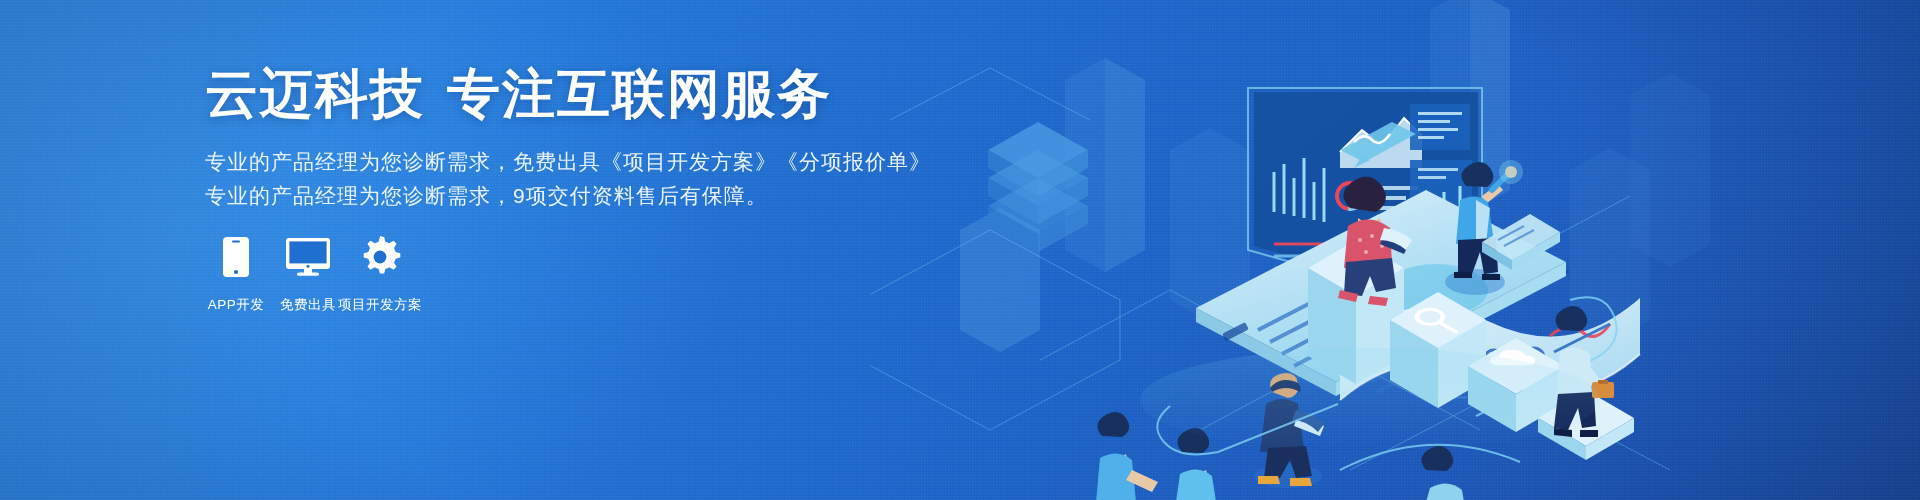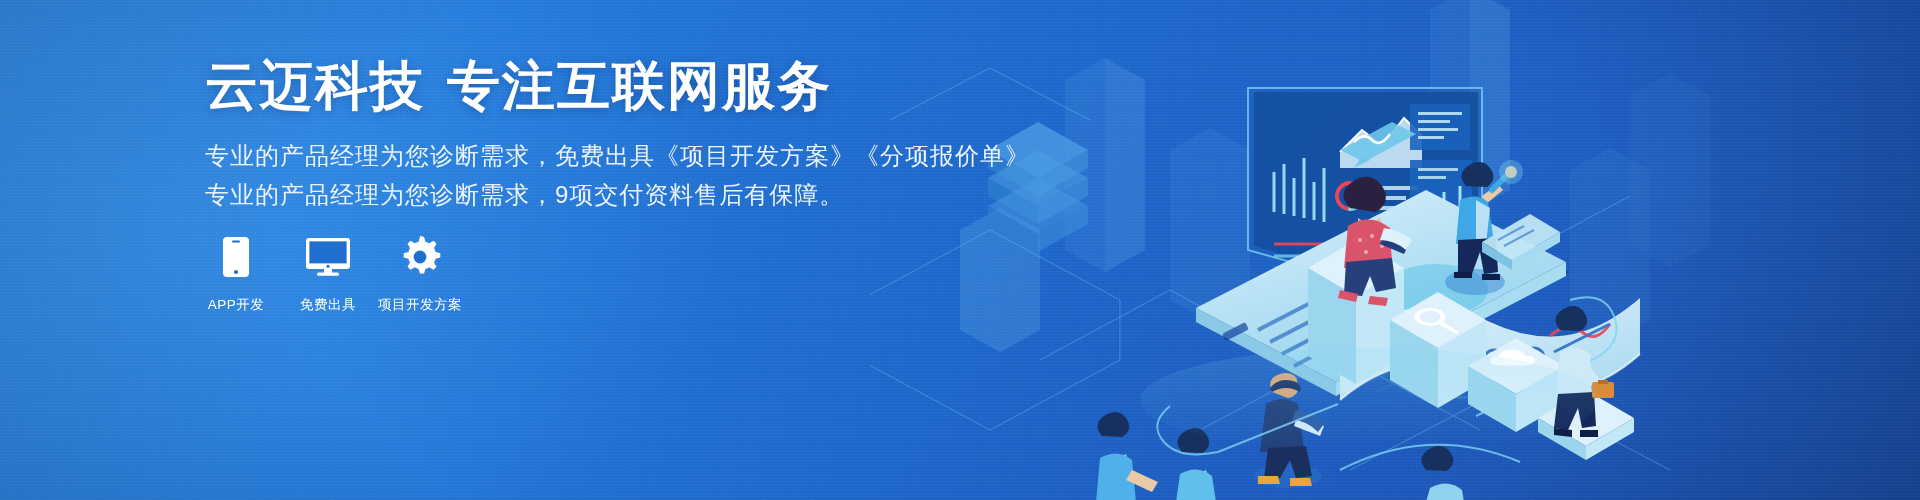--- a/index.html
+++ b/index.html
@@ -24,35 +24,35 @@
       repeating-linear-gradient(90deg,rgba(255,255,255,0.022) 0 1px,transparent 1px 3px);
     pointer-events:none;
   }
   .vign{
     position:absolute;inset:0;
     background:radial-gradient(ellipse 1400px 760px at 50% 50%,rgba(0,0,0,0) 48%,rgba(6,30,80,0.30) 100%);
     pointer-events:none;
   }
 
   
-  .copy{position:absolute;left:205px;top:56px;width:760px;}
+  .copy{position:absolute;left:205px;top:64px;width:760px;}
   .title{
     font-size:53px;line-height:1.12;font-weight:700;color:#ffffff;
     letter-spacing:2px;white-space:nowrap;
     text-shadow:0 2px 10px rgba(0,30,90,0.30);
   }
   .title .gap{display:inline-block;width:22px;}
   .sub{margin-top:22px;}
   .sub-line{
-    font-size:24px;line-height:1.62;color:#eaf3ff;letter-spacing:1px;
+    font-size:21px;line-height:1.62;color:#eaf3ff;letter-spacing:1px;
     white-space:nowrap;font-weight:400;
   }
 
   
-  .services{position:absolute;left:200px;top:232px;display:flex;align-items:flex-start;gap:20px;}
+  .services{position:absolute;left:200px;top:232px;display:flex;align-items:flex-start;}
   .svc{width:72px;display:flex;flex-direction:column;align-items:center;}
   .svc-ico{height:50px;display:flex;align-items:center;justify-content:center;}
   .svc-ico svg{display:block;fill:#ffffff;}
   .svc-label{
     margin-top:14px;font-size:13.5px;color:#ffffff;white-space:nowrap;
     letter-spacing:.5px;font-weight:400;
   }
 
   
   .art{position:absolute;left:870px;top:0;width:1050px;height:500px;}

